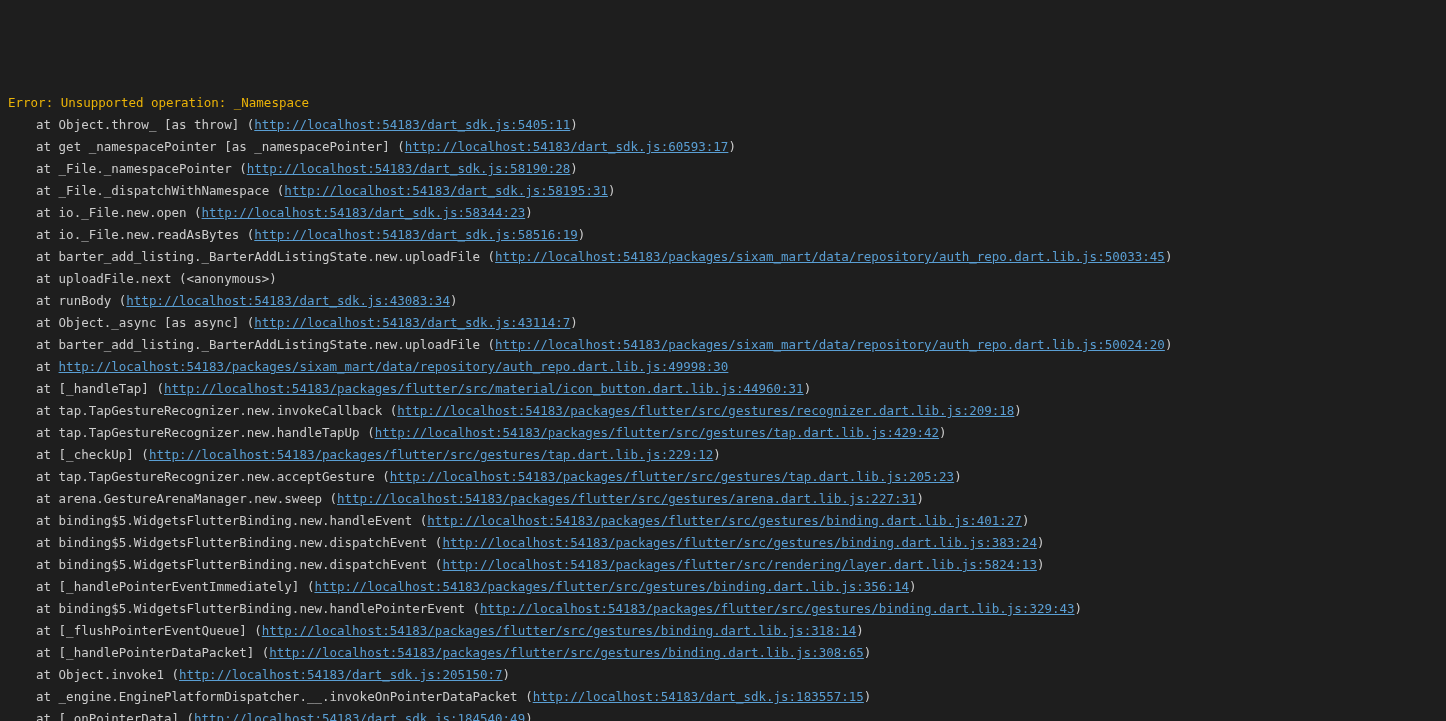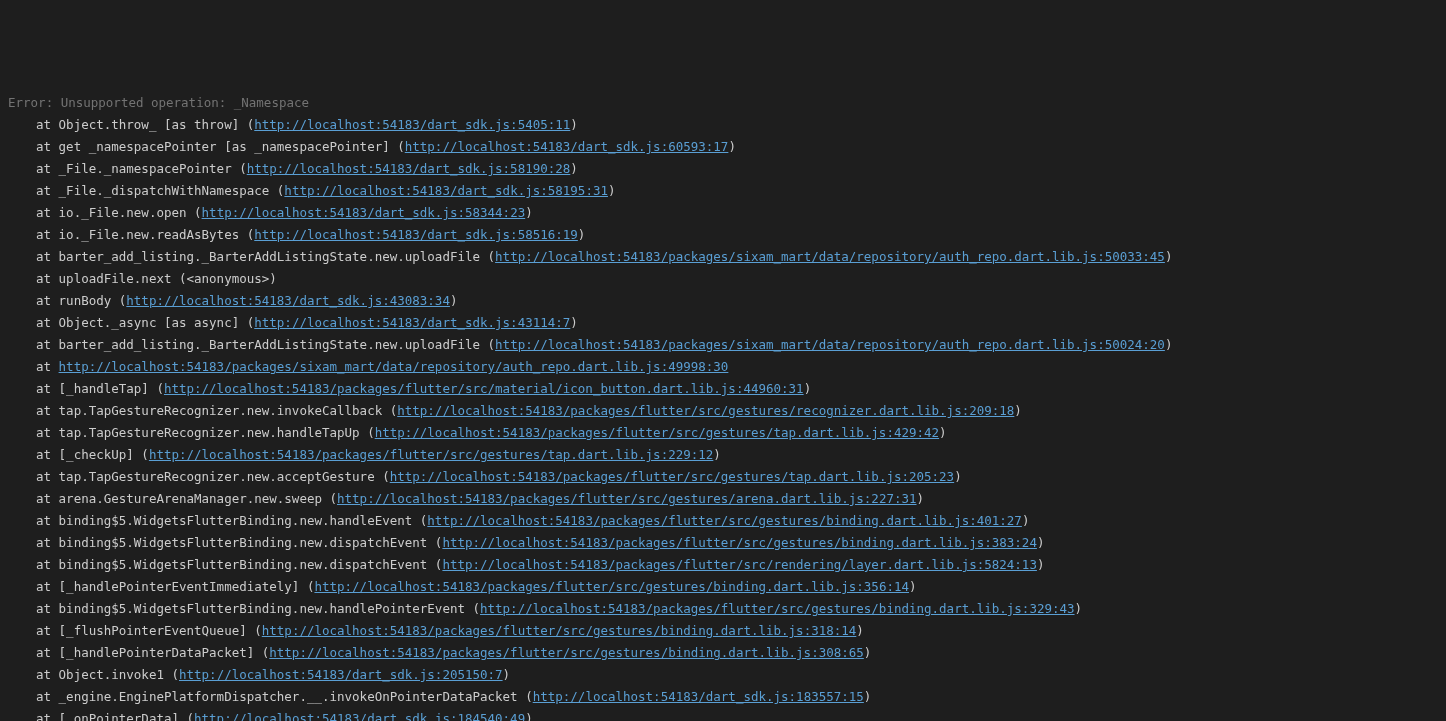--- a/index.html
+++ b/index.html
@@ -11,21 +11,21 @@
       background-color: #1e1e1e;
       color: #cccccc;
       font-family: 'Menlo', 'Monaco', 'Consolas', monospace;
       font-size: 12.5px;
       line-height: 22px;
       padding: 4px 8px;
       white-space: pre;
       overflow-x: auto;
     }
     .error-line {
-      color: #737373;
+      color: #eab308;
     }
     .stack-line {
       color: #cccccc;
       padding-left: 28px;
     }
     .link {
       color: #5a9fd4;
       text-decoration: underline;
       cursor: pointer;
       text-align: right;

